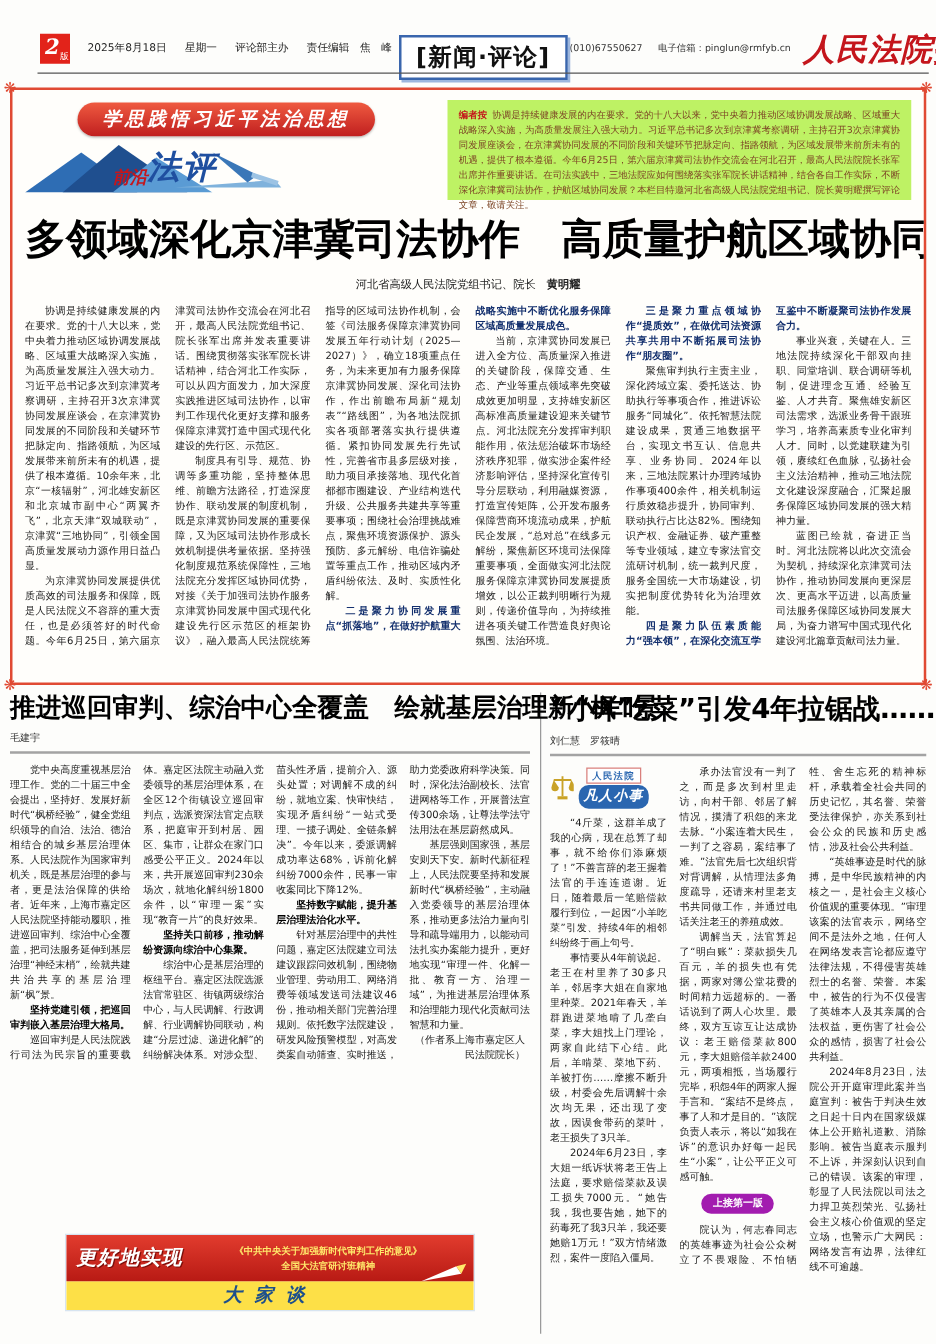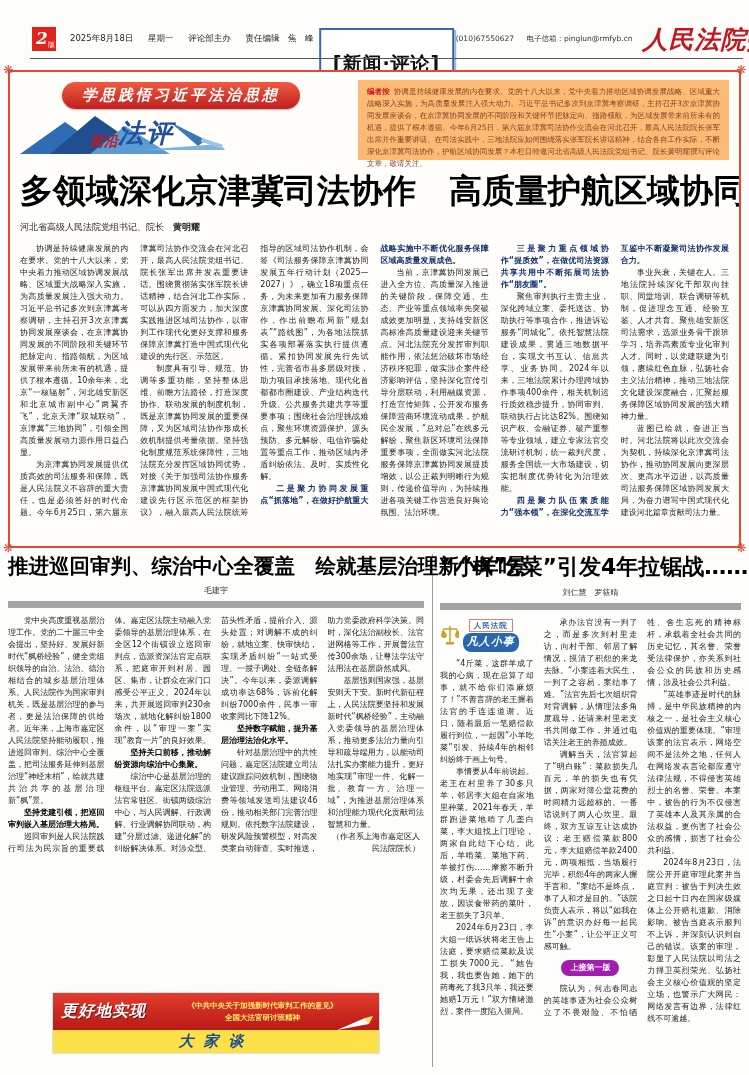--- a/index.html
+++ b/index.html
@@ -13,21 +13,21 @@
   .vbar{width:5px;height:30px;background:#2a55a5;}
   .page-badge{width:24px;height:24px;background:#e2231a;color:#fff;margin-left:2px;
     position:relative;flex:0 0 auto;}
   .page-badge .num{font-family:"DejaVu Serif",serif;font-style:italic;font-weight:bold;
     font-size:17px;position:absolute;left:4px;top:1px;}
   .page-badge .ban{font-size:7px;position:absolute;right:1px;bottom:1px;}
   .dateline{font-size:8.5px;color:#222;margin-left:14px;white-space:nowrap;}
   .dateline span{margin-right:12px;}
   .section-box{position:absolute;left:50%;top:6px;transform:translateX(-50%);
     border:2px solid #3a66ad;box-shadow:2px 2px 0 #9db6dd;background:#fff;
-    padding:21px 12px;font-size:19px;font-weight:900;letter-spacing:1px;color:#111;white-space:nowrap;}
+    padding:3px 12px;font-size:19px;font-weight:900;letter-spacing:1px;color:#111;white-space:nowrap;}
   .contacts{margin-left:auto;font-size:7.5px;color:#333;white-space:nowrap;margin-right:10px;}
   .contacts span{margin-left:10px;}
   .masthead{font-family:"DejaVu Serif",serif;font-style:italic;font-weight:bold;
     font-size:25px;color:#c4161c;letter-spacing:1px;white-space:nowrap;margin-right:3px;}
   .hdr-rule{position:absolute;top:58px;left:30px;right:6px;border-top:1px solid #555;}
 
   
   .frame{position:absolute;top:70px;left:8px;width:729px;height:474px;
     border:2px solid #e04a33;background:#fffefb;}
   .corner{position:absolute;color:#e04a33;font-size:12px;line-height:1;}
@@ -35,43 +35,43 @@
   .c-bl{bottom:-8px;left:-7px;} .c-br{bottom:-8px;right:-7px;}
   .frame-in{position:absolute;inset:0;padding:8px 10px;overflow:hidden;}
   .feat-top{display:flex;height:80px;}
   .logo-graphic{width:330px;position:relative;flex:0 0 auto;}
   .red-banner{background:linear-gradient(#ef5a40,#c01f1f);color:#fff;border-radius:16px;
     padding:4px 20px;font-size:15px;font-weight:bold;font-style:italic;letter-spacing:3px;
     width:fit-content;margin:2px 0 0 42px;box-shadow:0 1px 2px rgba(0,0,0,.3);text-align:right;}
   .qianyan-row{position:absolute;left:6px;top:32px;display:flex;align-items:flex-end;}
   .qy-pre{color:#c4161c;font-weight:bold;font-style:italic;font-size:14px;margin-left:-60px;}
   .qy-main{color:#1f4fa0;font-weight:900;font-style:italic;font-size:26px;letter-spacing:2px;}
-  .note-box{flex:1;background:#fdba74;margin-left:8px;padding:6px 9px;
+  .note-box{flex:1;background:#bef264;margin-left:8px;padding:6px 9px;
     font-size:7.5px;line-height:1.6;color:#7c4425;text-align:justify;}
   .note-label{color:#c4161c;font-weight:bold;margin-right:4px;}
   .feat-headline{text-align:center;font-size:33px;font-weight:900;color:#000;
     letter-spacing:0;margin-top:9px;white-space:nowrap;}
-  .feat-byline{font-size:9px;color:#222;margin-top:7px;}
+  .feat-byline{text-align:center;font-size:9px;color:#222;margin-top:7px;}
   .feat-byline b{margin-left:6px;}
   .cols{text-align:justify;overflow:hidden;}
   .main-cols{margin-top:9px;height:318px;column-count:6;column-gap:12px;font-size:8px;line-height:1.5;}
   .para{margin:0;text-indent:2em;}
   .para.sub{font-weight:bold;color:#14306e;}
   .para.author{text-indent:0;text-align:right;padding-right:4px;}
   .para.badge{background:#a21caf;color:#fff;text-indent:0;width:fit-content;
     padding:2px 9px;border-radius:9px;margin:7px auto;font-weight:bold;break-inside:avoid;}
 
   
   .bottom{position:absolute;top:552px;left:8px;right:8px;bottom:0;}
   .divider-v{position:absolute;left:424px;top:2px;bottom:8px;width:1px;background:#9a9a9a;}
   .left-art{position:absolute;left:0;top:0;width:416px;bottom:0;}
   .art-head{text-align:center;font-weight:900;color:#000;white-space:nowrap;}
   .la-head{font-size:20.5px;}
-  .art-byline{text-align:center;font-size:8px;color:#333;margin-top:5px;
-    border-bottom:7px solid #a3a3a3;padding-bottom:5px;}
+  .art-byline{font-size:8px;color:#333;margin-top:5px;
+    border-bottom:2px solid #a3a3a3;padding-bottom:5px;}
   .la-cols{margin-top:7px;column-count:4;column-gap:10px;height:372px;font-size:8px;line-height:1.5;}
   .la-cols .para.sub{color:#000;}
 
   .banner-box{margin:6px auto 0;width:326px;height:60px;overflow:hidden;
     box-shadow:0 0 0 1px #d7e4f0;}
   .bb-red{background:linear-gradient(#e23c2e,#b81a14);height:37px;display:flex;
     align-items:center;padding:0 8px;position:relative;}
   .bb-lead{color:#fff;font-size:16px;font-weight:900;font-style:italic;letter-spacing:1px;
     text-shadow:1px 1px 0 #7a0e0a;white-space:nowrap;}
   .bb-lines{margin-left:8px;color:#ffe96b;font-size:7.5px;font-weight:bold;line-height:1.5;

